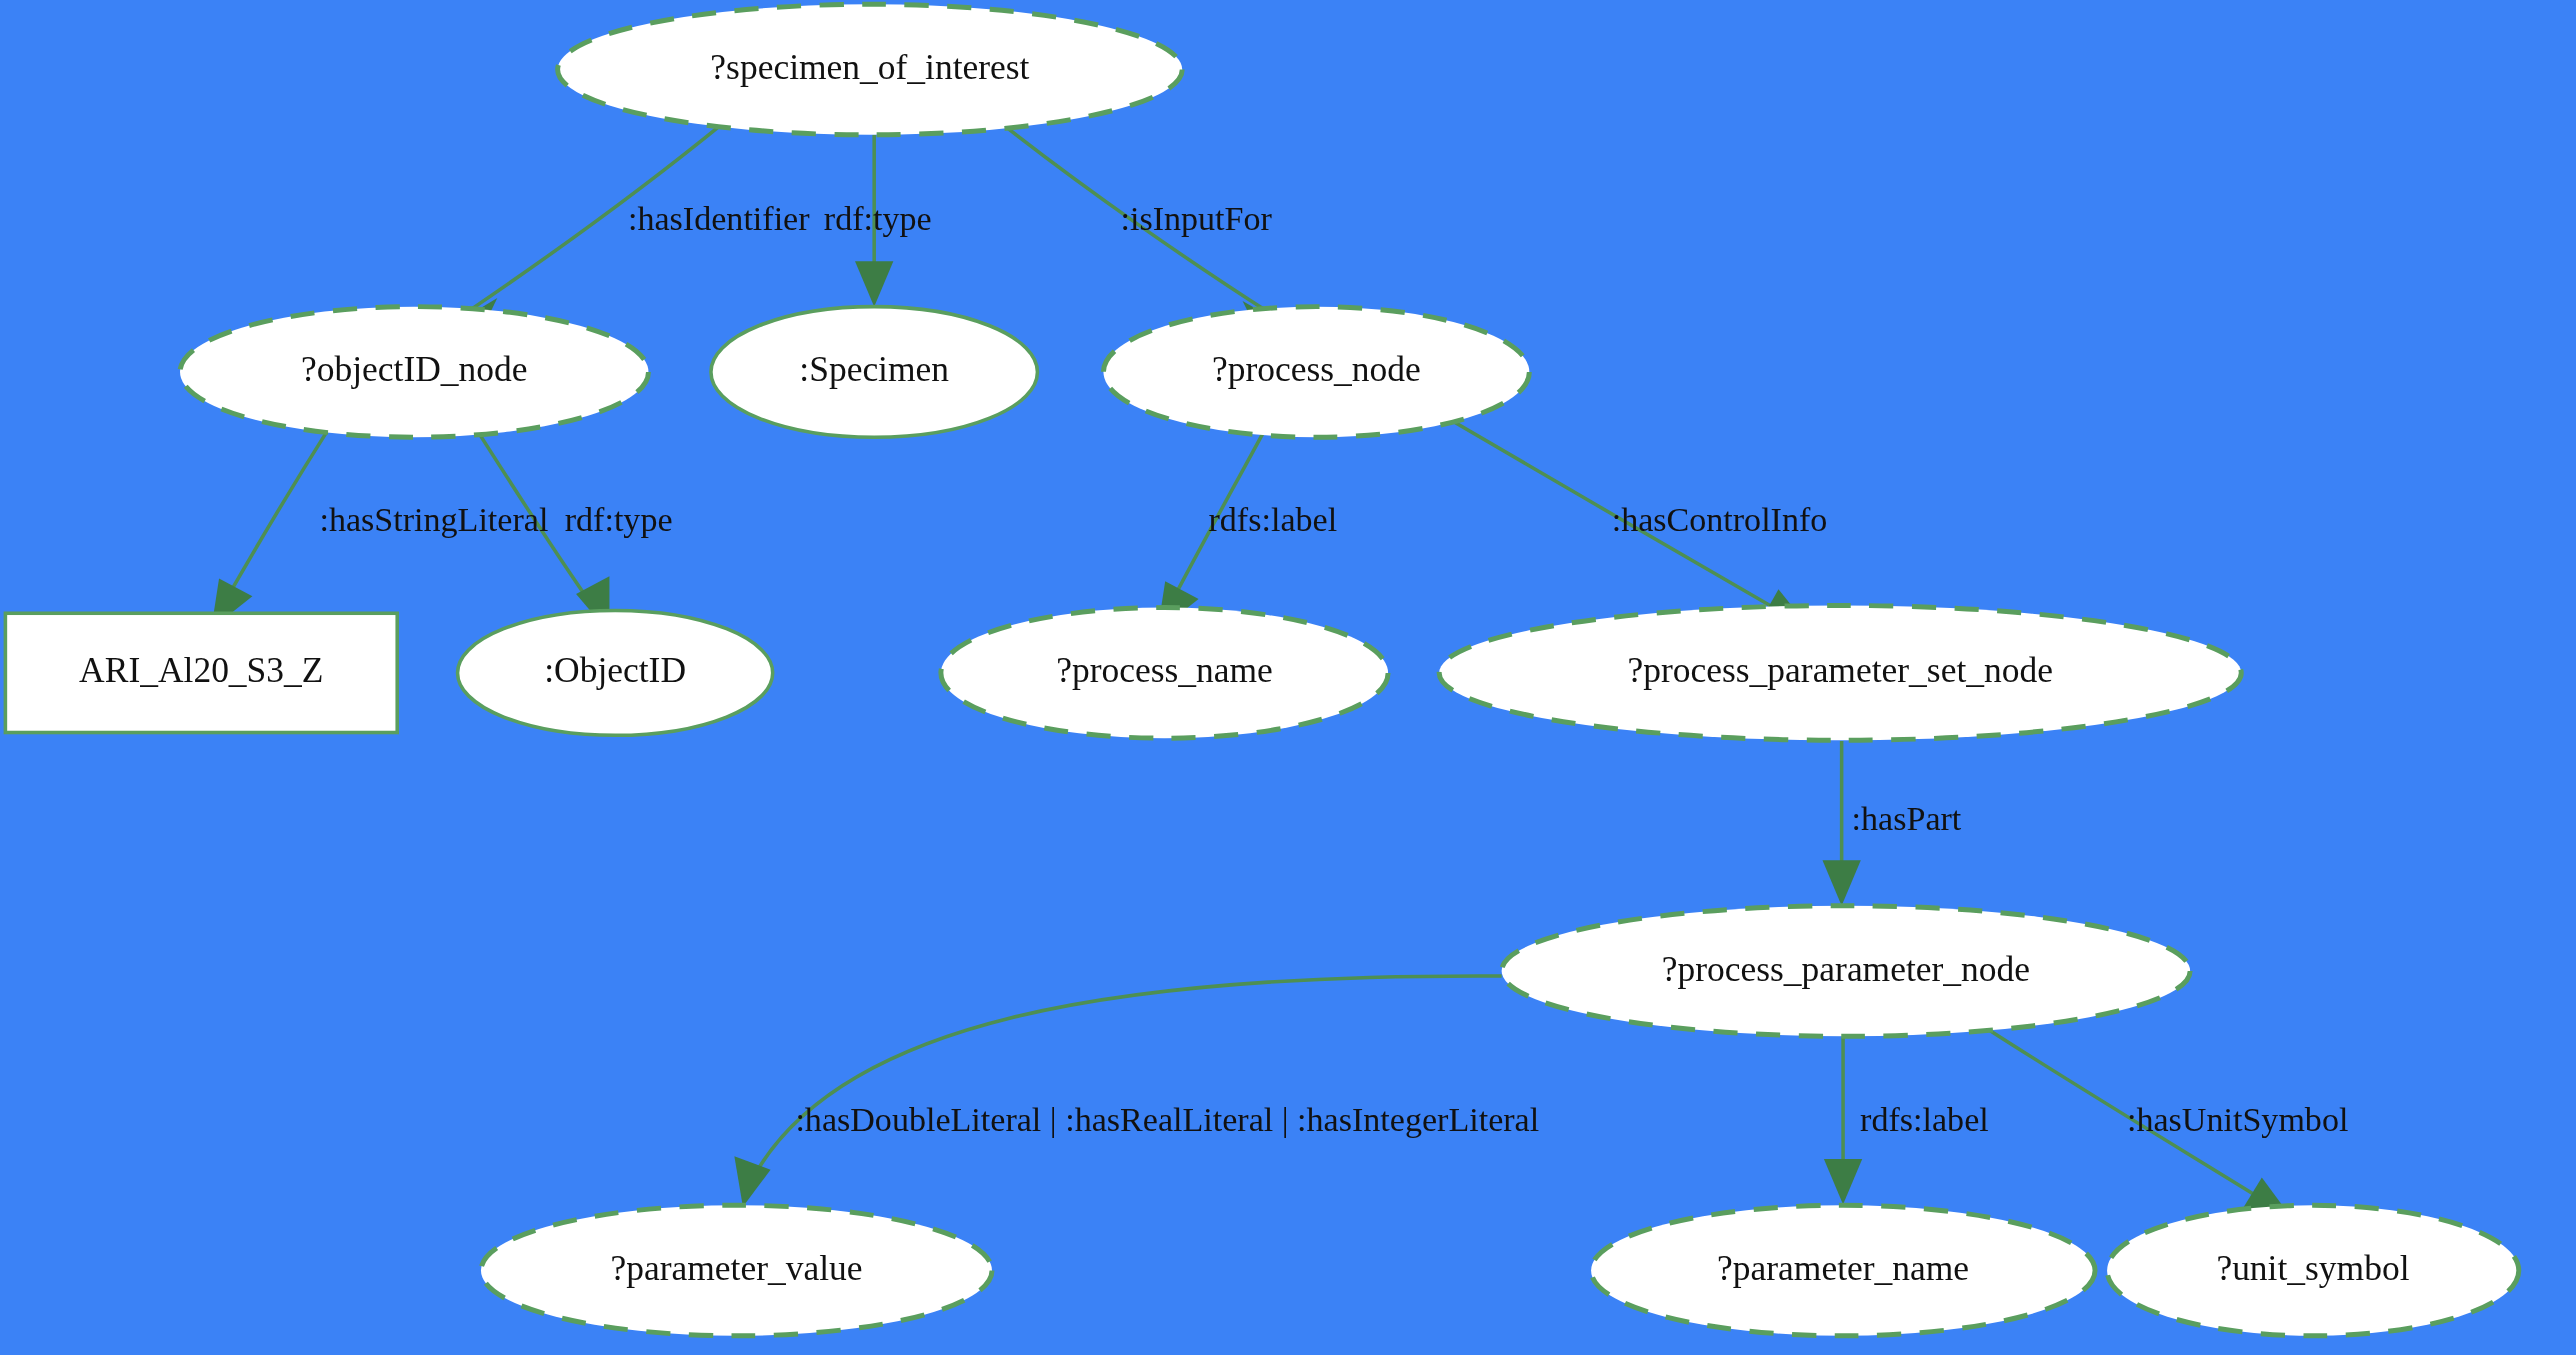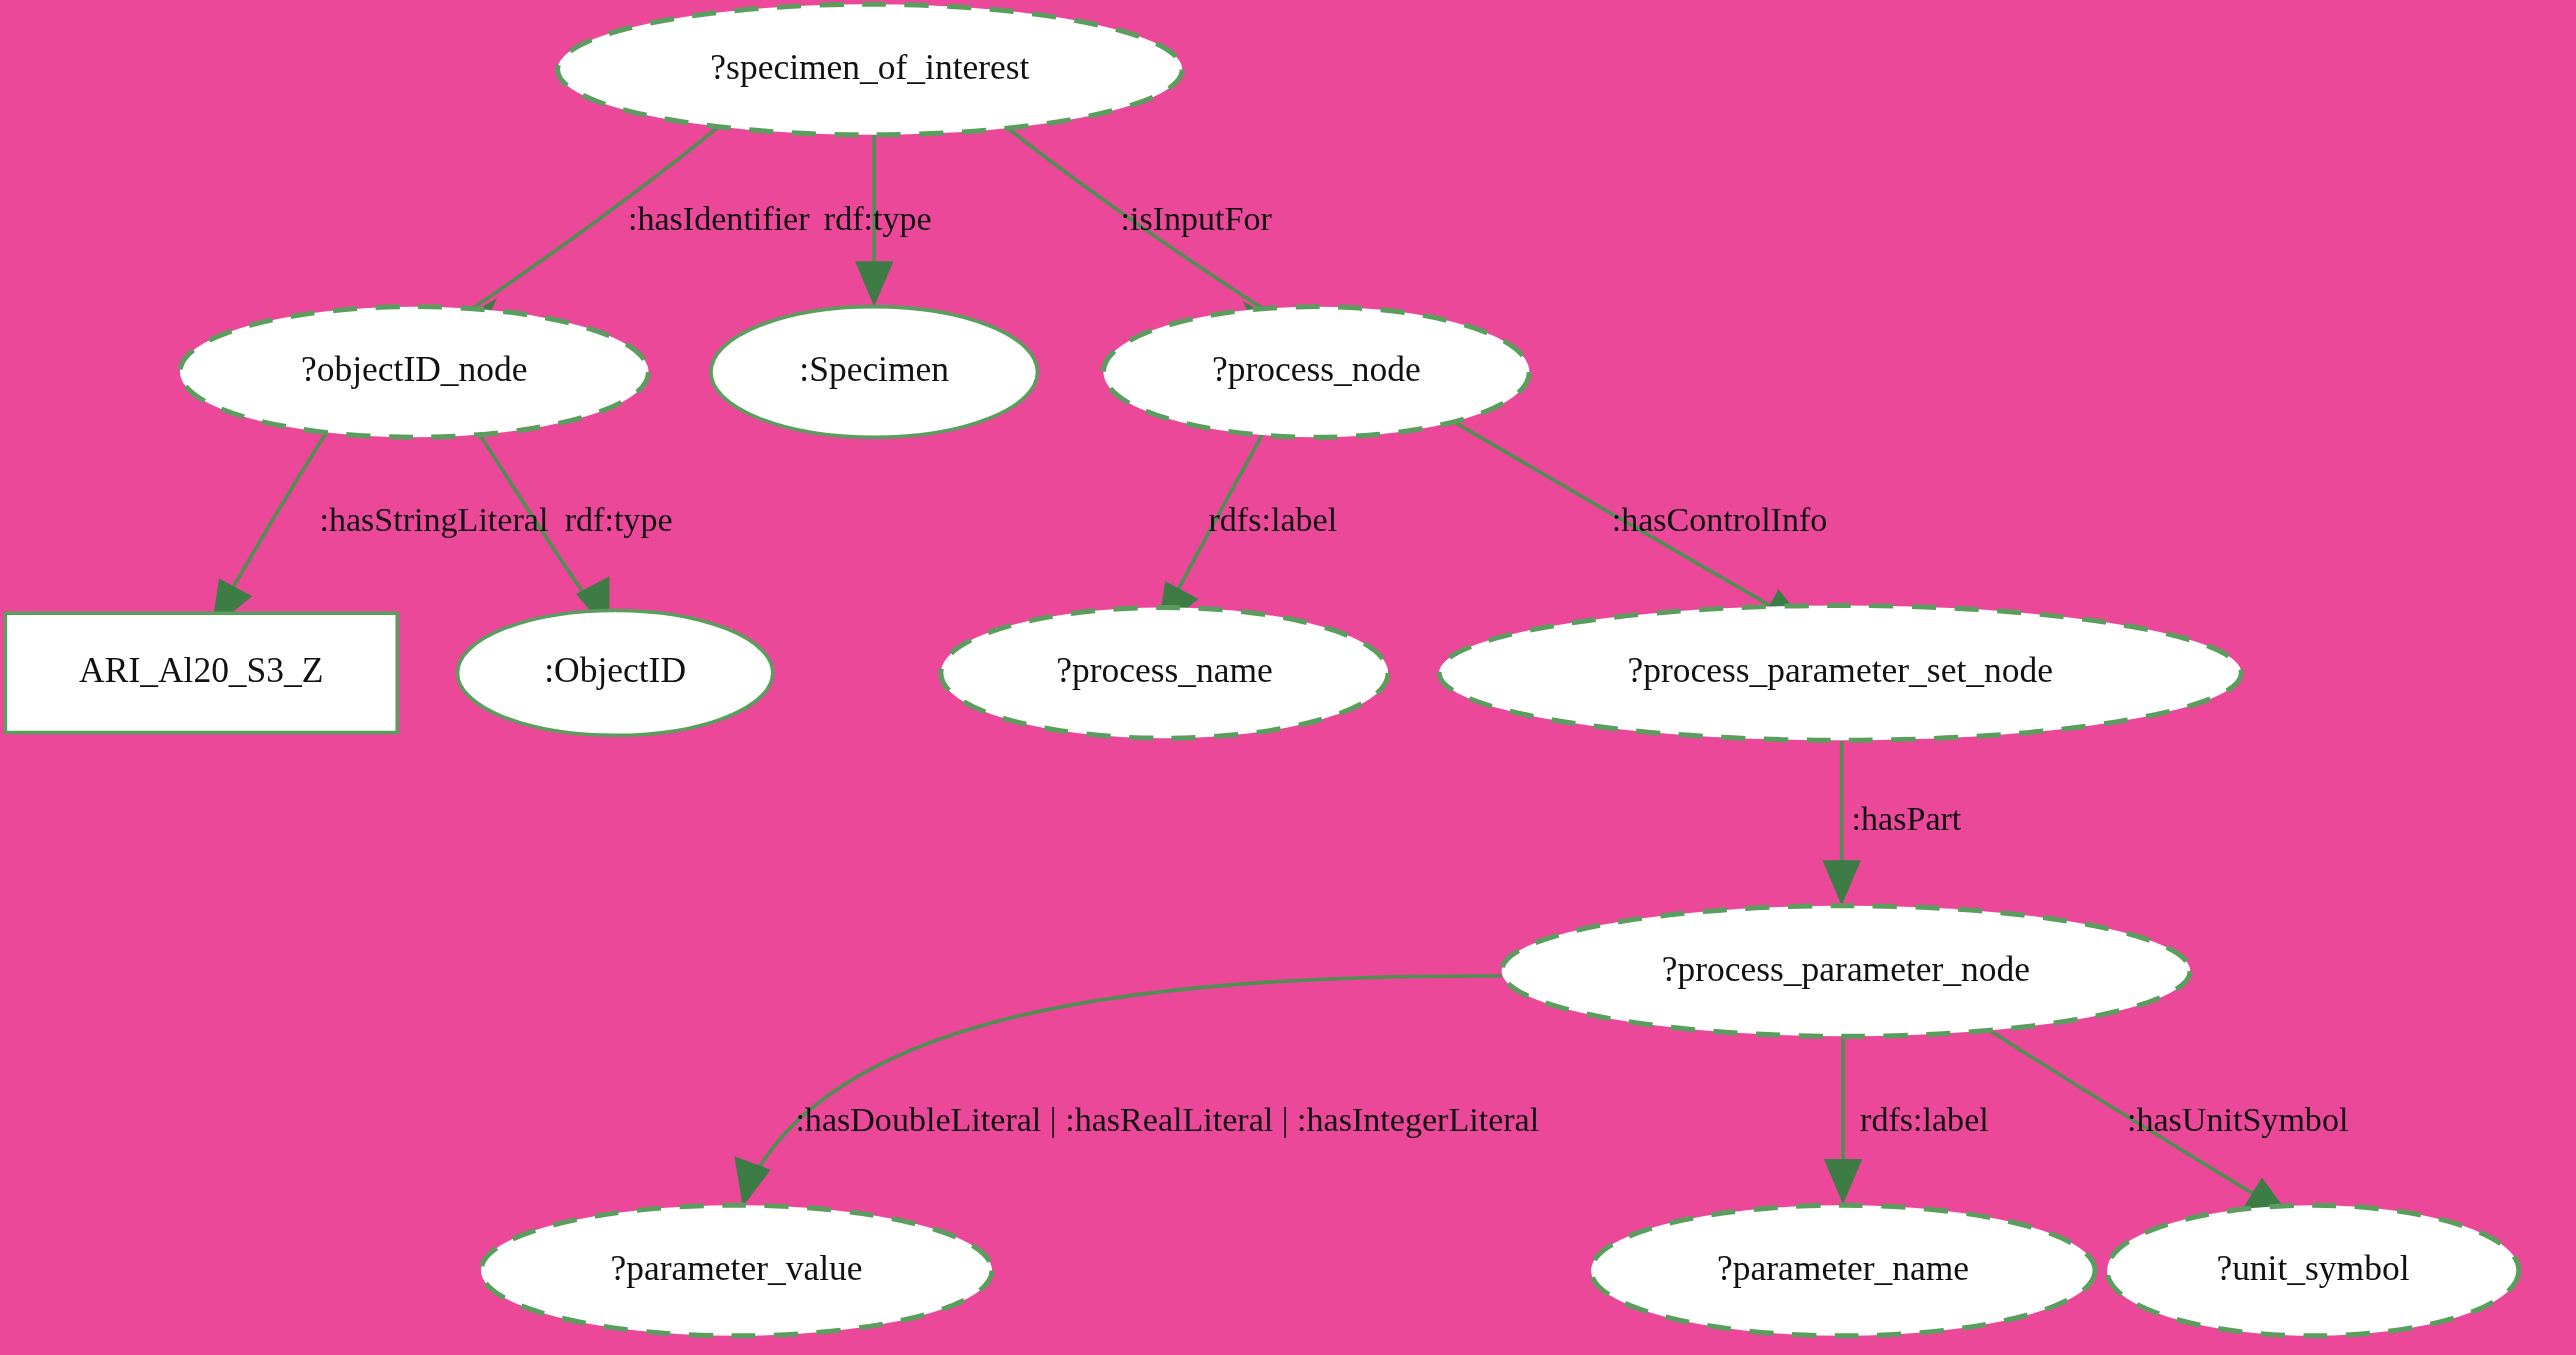--- a/index.html
+++ b/index.html
@@ -1,20 +1,20 @@
 <!DOCTYPE html>
 <html style="font-size:11.4px"><head>
 <meta charset="utf-8">
 <title>SPARQL Query Graph</title>
 <style>
   html,body{margin:0;padding:0;background:#ffffff;}
   #stage{
     position:relative;
     width:2576px;height:1355px;
-    background:#ec4899;
+    background:#3b82f6;
     font-family:"Liberation Serif","DejaVu Serif",serif;
     overflow:hidden;
   }
   #graph-svg{position:absolute;left:0;top:0;width:2576px;height:1355px;}
   .node-label{
     fill:#111111;
     font-family:"Liberation Serif","DejaVu Serif",serif;
     font-size:50px;
     text-anchor:middle;
     dominant-baseline:middle;

